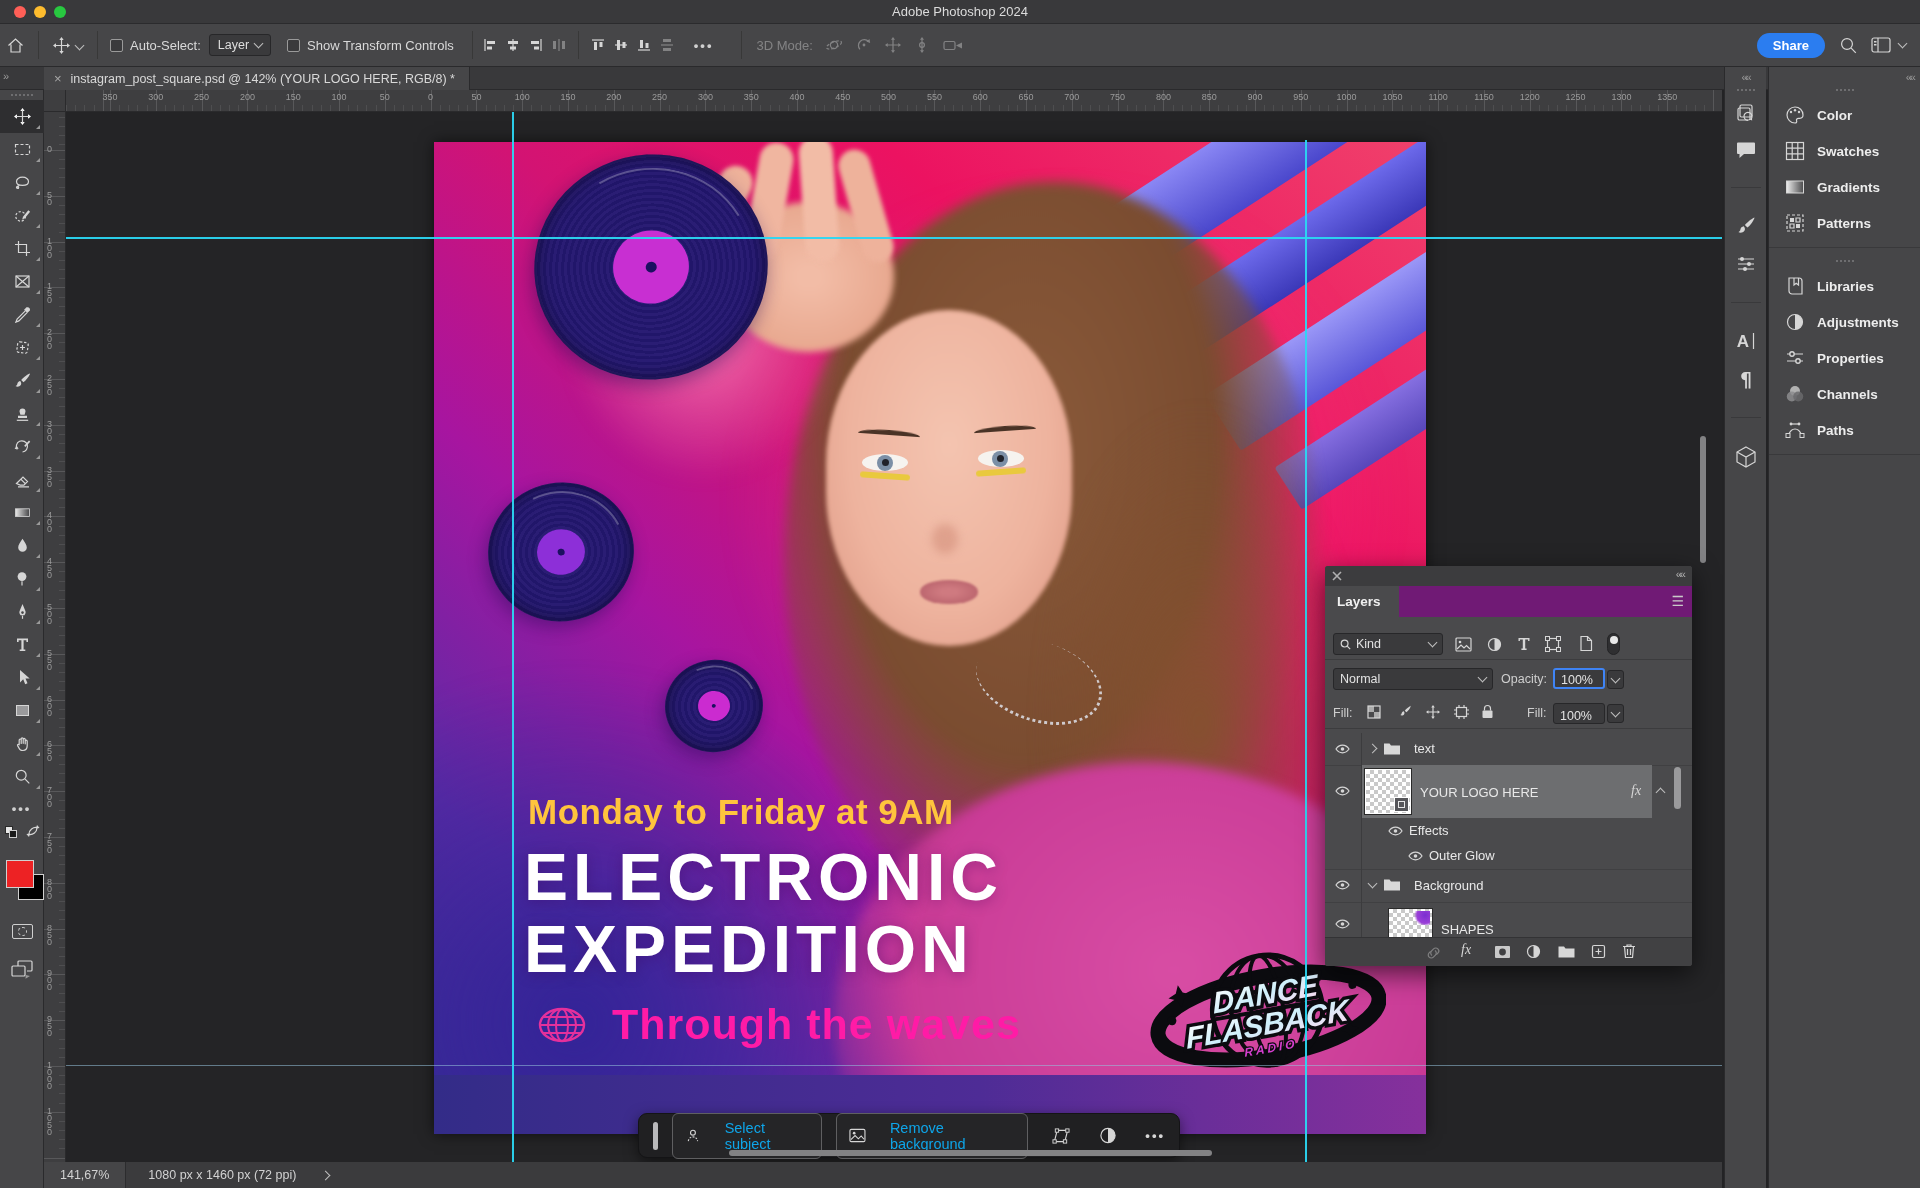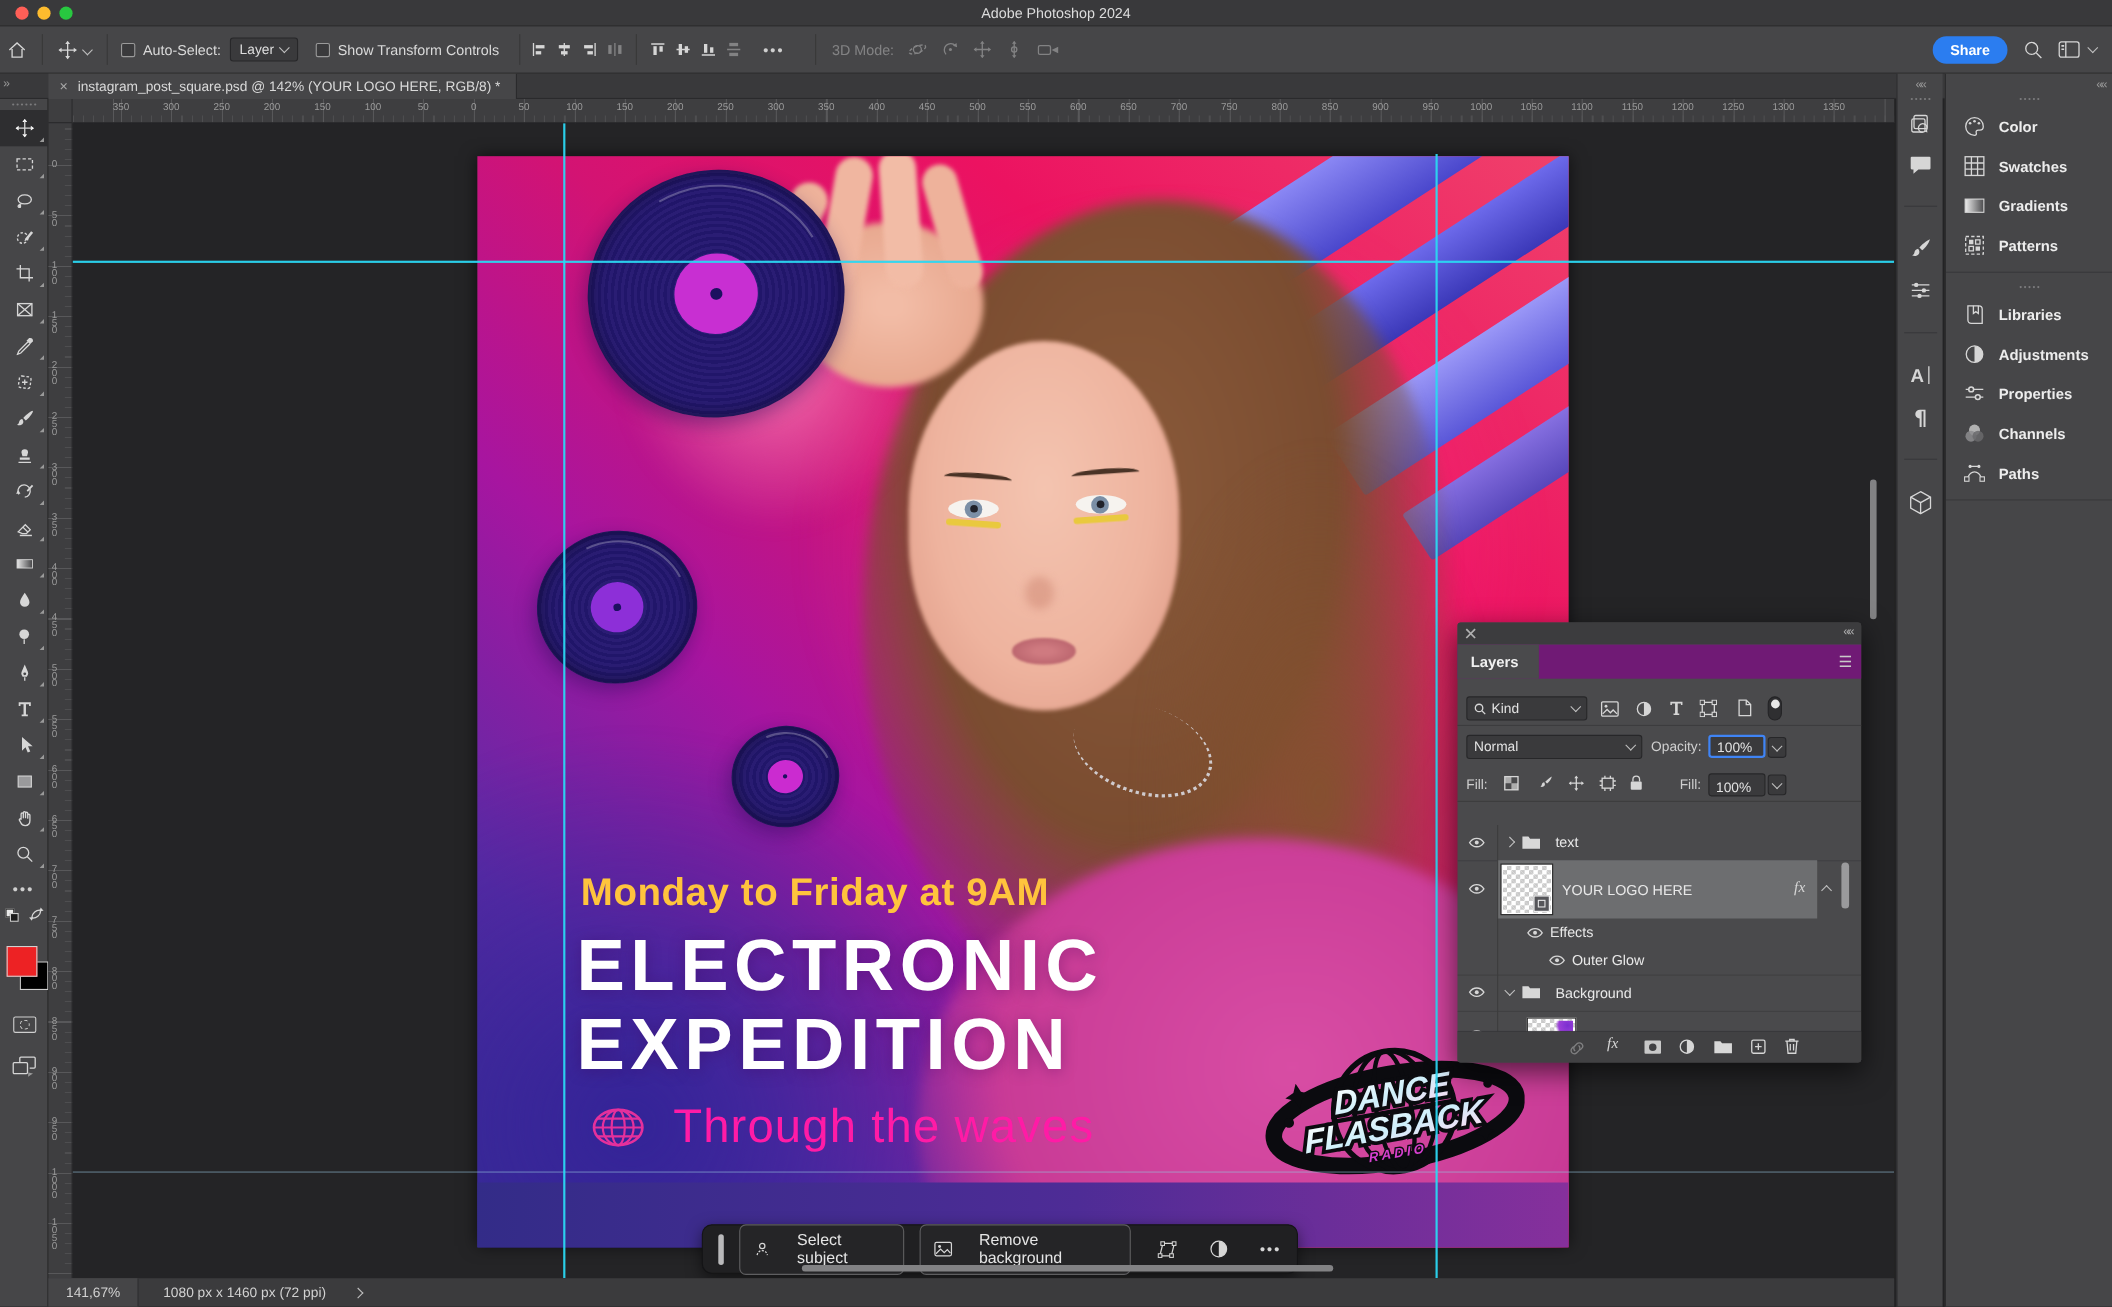--- a/index.html
+++ b/index.html
@@ -51,24 +51,24 @@
   
   .blob{position:absolute;border-radius:50%}
   .vinyl{position:absolute;border-radius:50%;background:repeating-radial-gradient(circle,#2a1d74 0 3px,#21166a 3px 6px);box-shadow:inset 0 0 18px rgba(0,0,0,.5), -4px 6px 18px rgba(40,10,90,.45)}
   .vinyl::before{content:"";position:absolute;inset:6%;border-radius:50%;border:2px solid rgba(255,255,255,.22);border-color:rgba(255,255,255,.25) transparent transparent transparent;transform:rotate(28deg)}
   .vlabel{position:absolute;left:50%;top:50%;transform:translate(-50%,-50%);border-radius:50%}
   .vlabel::after{content:"";position:absolute;left:50%;top:50%;width:14%;height:14%;transform:translate(-50%,-50%);border-radius:50%;background:#1c1060}
   .block3d{position:absolute;border-radius:3px}
   .schedule{position:absolute;left:94px;top:650px;font-size:35px;font-weight:bold;color:#ffc43d;letter-spacing:.5px}
   .headline{position:absolute;left:90px;color:#fff;font-weight:bold;font-size:66px;letter-spacing:5px;line-height:70px;text-shadow:0 2px 14px rgba(60,0,80,.35)}
   .tagline-row{position:absolute;left:104px;top:858px;display:flex;align-items:center;gap:26px}
-  .tagline{font-size:43px;font-weight:normal;color:#ff1ba6;letter-spacing:1px}
+  .tagline{font-size:43px;font-weight:bold;color:#ff1ba6;letter-spacing:1px}
   
   #taskbar{left:572px;top:1001px;width:542px;height:45px;background:#202022;border:1px solid #141416;border-radius:9px;display:flex;align-items:center;gap:14px;padding:0 14px;box-shadow:0 4px 14px rgba(0,0,0,.5)}
-  .tb-btn{border:1px solid #5f5f61;border-radius:6px;color:#e5e5e5;font-size:14.5px;display:flex;align-items:center;gap:24px;padding:6px 12px;background:#252527}
+  .tb-btn{border:1px solid #5f5f61;border-radius:6px;color:#0ea5e9;font-size:14.5px;display:flex;align-items:center;gap:24px;padding:6px 12px;background:#252527}
   #tb-handle{width:5px;height:28px;border-radius:3px;background:#b9b9bb}
   
   #statusbar{left:44px;top:1162px;width:1678px;height:26px;background:#3b3b3d;display:flex;align-items:center;color:#d2d2d2;font-size:12.5px}
   #status-zoom{background:#454547;border-right:1px solid #2c2c2e;height:100%;display:flex;align-items:center;padding:0 16px}
   
   #layers-panel{left:1325px;top:566px;width:367px;height:400px;background:#4a4a4c;border-radius:3px;box-shadow:0 8px 26px rgba(0,0,0,.6);font-size:12.5px}
   #lp-header{height:20px;background:#3c3c3e;border-radius:3px 3px 0 0;position:relative}
   #lp-tabs{height:31px;background:#701a75;position:relative}
   #lp-tab{position:absolute;left:0;top:0;width:74px;height:31px;background:#4a4a4c;color:#f0f0f0;font-weight:bold;font-size:13.5px;display:flex;align-items:center;padding-left:12px}
   .lp-row{position:absolute;left:0;width:367px}
@@ -707,21 +707,21 @@
       </svg>
     <span class="abs" style="left:202px;top:3px;color:#cfcfcf">Fill:</span>
     <div class="num-box abs" style="left:228px;top:0;width:52px">
         <span>100%</span>
       </div>
     <div class="abs" style="left:282px;top:1px;width:17px;height:19px;background:#3a3a3c;border:1px solid #272729;border-radius:3px;display:flex;align-items:center;justify-content:center">
         <span class="chev" style="margin-top:-3px"></span>
       </div>
   </div>
 
-  <div class="abs" style="left:0;top:184px;width:367px;height:204px;overflow:hidden">
+  <div class="abs" style="left:0;top:167px;width:367px;height:204px;overflow:hidden">
 
     <div class="abs" style="left:0;top:0;width:367px;height:32px">
       <svg class="abs" style="left:9px;top:10px" width="17" height="12" viewBox="0 0 16 12">
           <path class="ic" d="M1.5 6S4 2.2 8 2.2 14.5 6 14.5 6 12 9.8 8 9.8 1.5 6 1.5 6z"></path>
           <circle cx="8" cy="6" r="1.8" fill="#d6d6d6"></circle>
         </svg>
       <span class="chev abs" style="left:44px;top:12px;transform:rotate(-45deg)"></span>
       <svg class="abs" style="left:58px;top:9px" width="18" height="14" viewBox="0 0 18 14">
           <path fill="#d8d8d8" d="M1 1.5h5.5L8 3.5h9V12.5H1z"></path>
         </svg>

